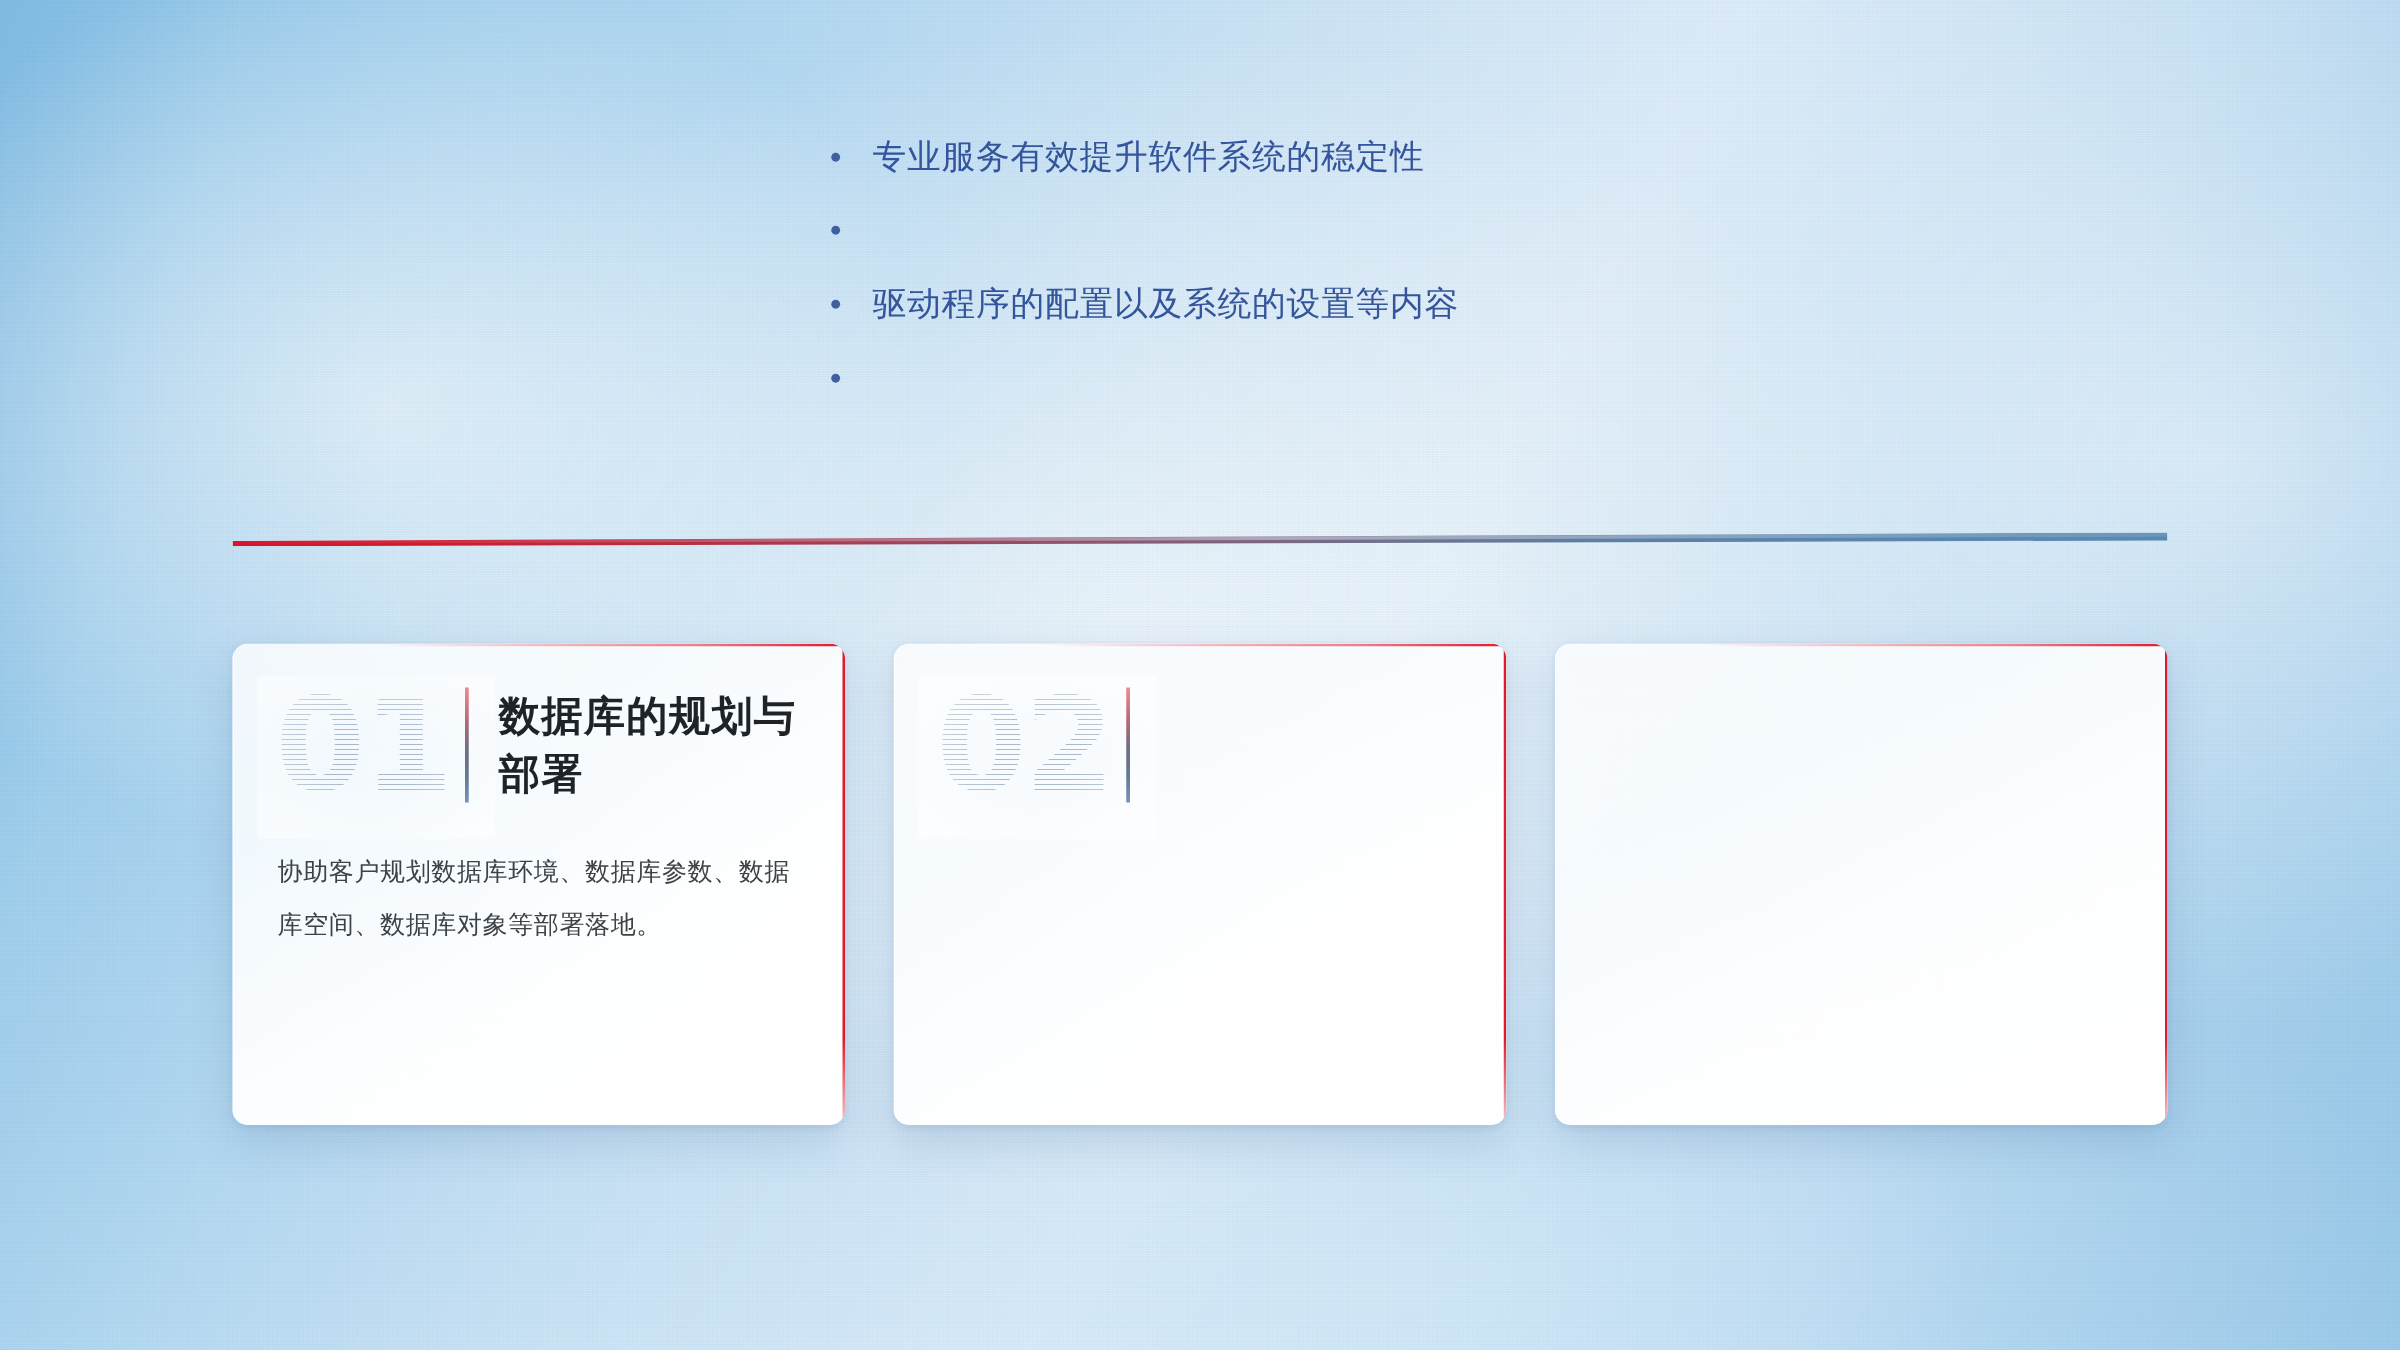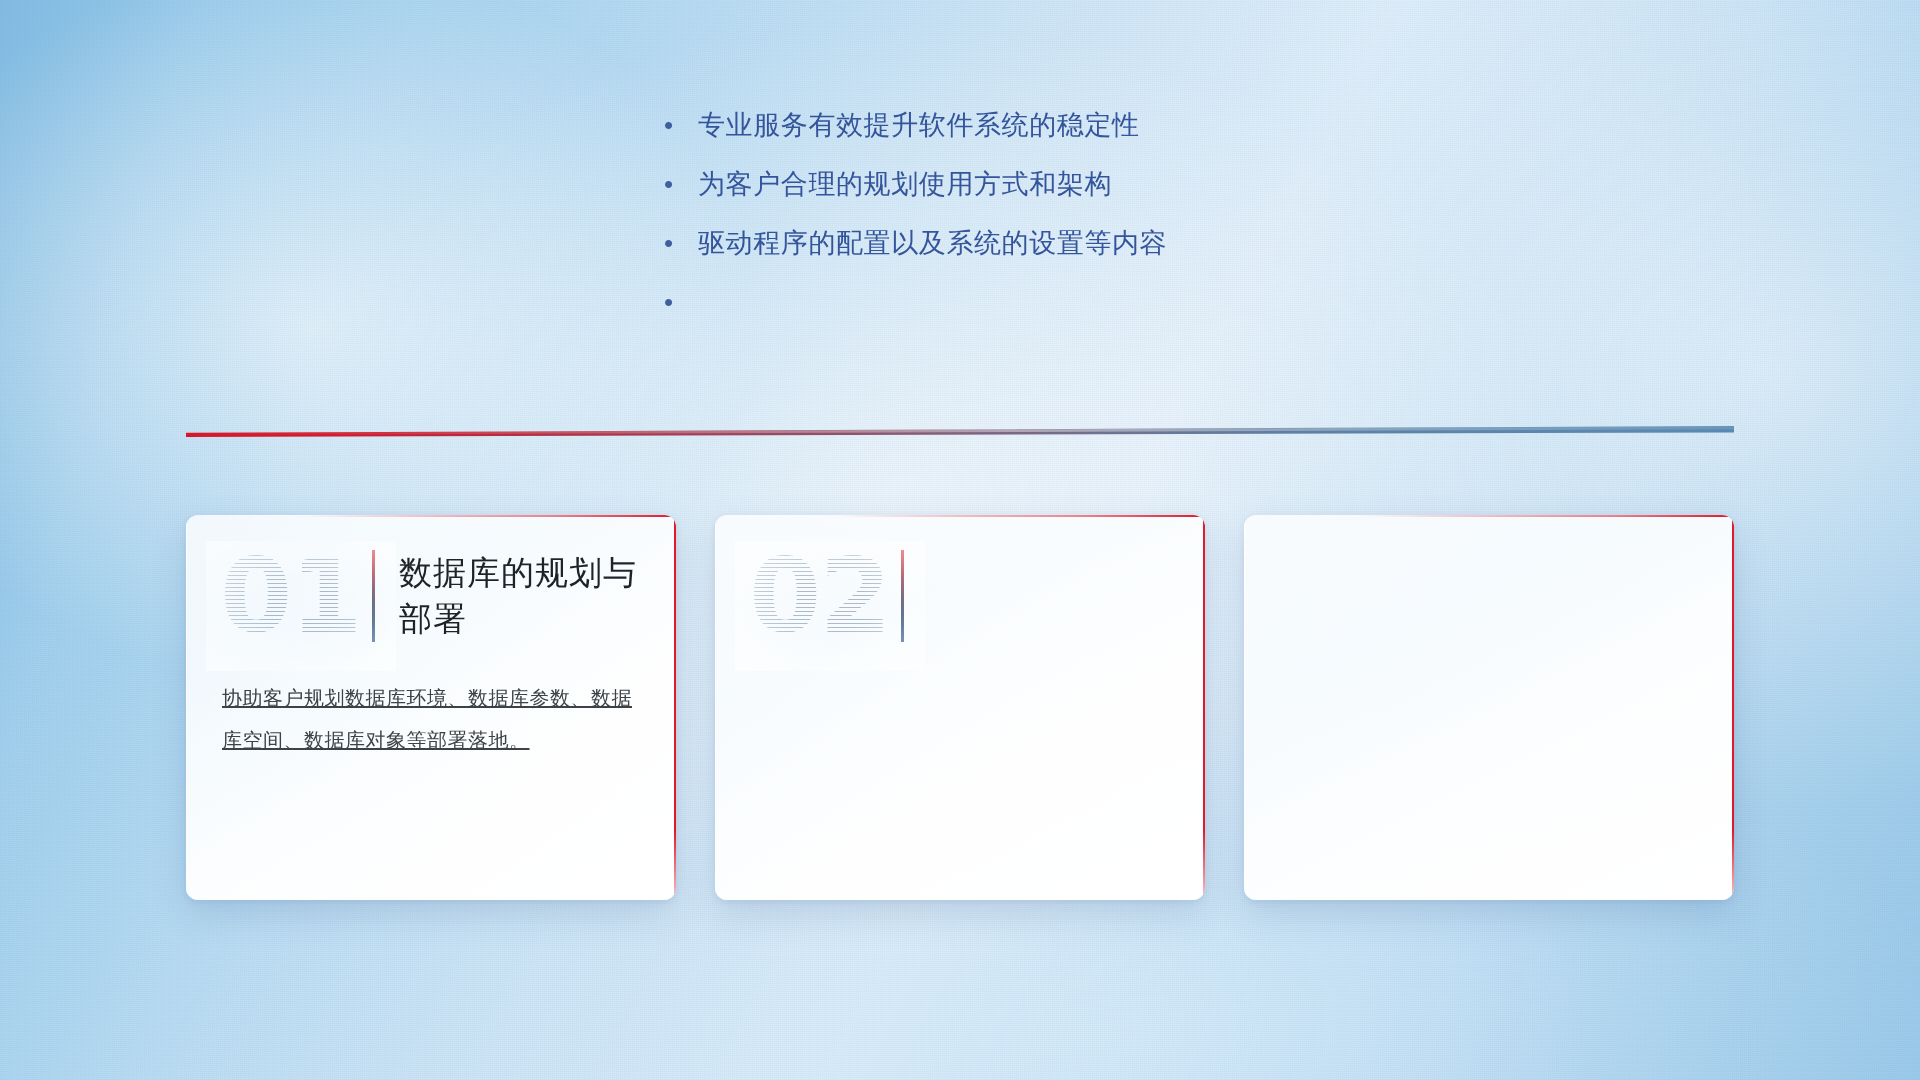--- a/index.html
+++ b/index.html
@@ -117,26 +117,26 @@
     -webkit-background-clip:text;background-clip:text;color:transparent;
     background-image:repeating-linear-gradient(0deg,
       rgba(96,122,150,.92) 0 1px,
       rgba(255,255,255,0) 1px 4px);
   }
   .card-bar{
     width:3px;height:92px;flex:0 0 3px;margin:0 24px 0 4px;
     background:linear-gradient(180deg,#e01a2b 0%,#9b2435 26%,#4a3f59 52%,#2f4a74 76%,#2d5790 100%);
   }
   .card-title{
-    font-size:33px;line-height:46px;color:#1d2327;font-weight:400;
+    font-size:33px;line-height:46px;color:#1d2327;font-weight:700;
     letter-spacing:1px;max-width:268px;
   }
   .card-body{
     padding:0 36px 0 36px;
-    font-size:20px;line-height:42px;color:#3c4246;letter-spacing:.5px;text-decoration:underline;
+    font-size:20px;line-height:42px;color:#3c4246;letter-spacing:.5px;
   }
 
   
   .num-fade{
     position:absolute;left:20px;top:26px;width:190px;height:130px;
     pointer-events:none;
     background:radial-gradient(ellipse 120px 80px at 50% 50%, rgba(255,255,255,0) 30%, rgba(255,255,255,.55) 100%);
   }
 </style>
 </head>
@@ -153,21 +153,20 @@
 
 <div class="bullets">
 
   <div class="bullet">
     <span class="bullet-dot">•</span>
     <span class="bullet-text">专业服务有效提升软件系统的稳定性</span>
   </div>
 
   <div class="bullet">
     <span class="bullet-dot">•</span>
-    <span class="bullet-text">为客户合理的规划使用方式和架构</span>
   </div>
 
   <div class="bullet">
     <span class="bullet-dot">•</span>
     <span class="bullet-text">驱动程序的配置以及系统的设置等内容</span>
   </div>
 
   <div class="bullet">
     <span class="bullet-dot">•</span>
   </div>

